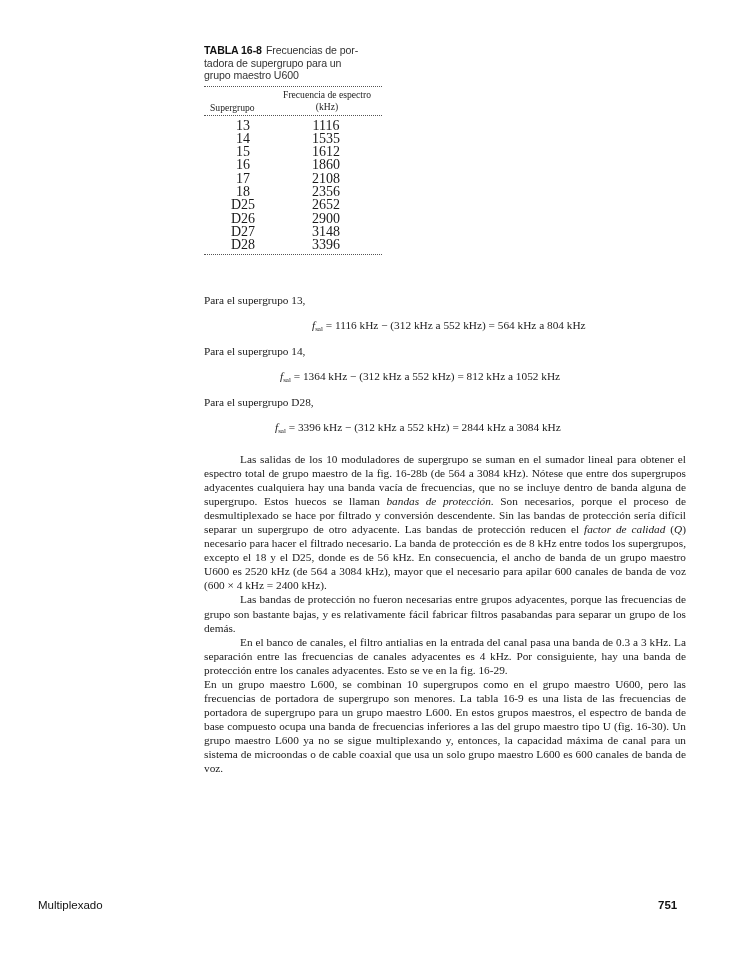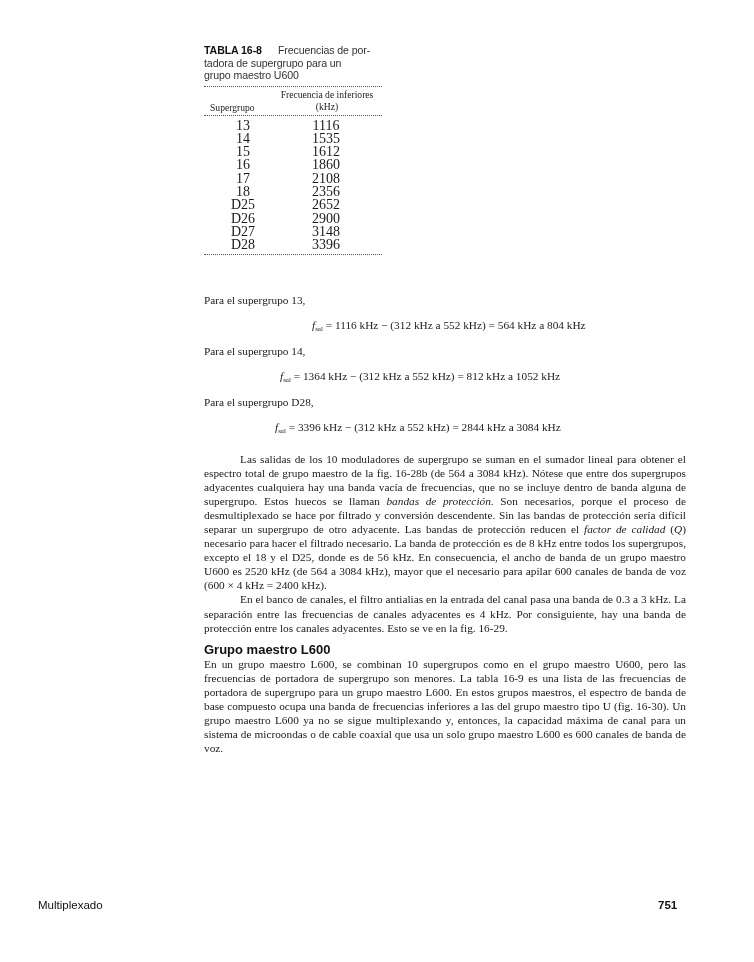--- a/index.html
+++ b/index.html
@@ -2,21 +2,21 @@
 <html><head>
 <meta charset="utf-8">
 <style>
   html, body { margin: 0; padding: 0; background: #ffffff; }
   body { width: 754px; height: 962px; position: relative; overflow: hidden; color: #1a1a1a; }
   .serif { font-family: "Liberation Serif", "DejaVu Serif", serif; }
   .sans { font-family: "Liberation Sans", "DejaVu Sans", sans-serif; }
 
   #table-block { position: absolute; left: 204px; top: 44px; width: 178px; }
   .tbl-caption { font-size: 10.6px; line-height: 12.5px; color: #333; letter-spacing: -0.1px; }
-  .tbl-caption b { font-weight: bold; color: #111; margin-right: 16px; }
+  .tbl-caption b { font-weight: bold; color: #111; margin-right: 4px; }
   .rule { border-top: 1px dotted #555; height: 0; margin: 0; }
   .rule.first { margin-top: 4px; }
   .tbl-head { position: relative; height: 28px; font-size: 9.6px; color: #222; }
   .th-sg { position: absolute; left: 6px; top: 15px; }
   .th-freq { position: absolute; left: 70px; top: 2px; width: 106px; text-align: center; line-height: 12.5px; }
   .tbl-body { padding: 3px 0 3px 0; }
   .tr { position: relative; height: 13.3px; font-size: 14px; line-height: 13.3px; }
   .td-sg { position: absolute; left: 20px; width: 38px; text-align: center; }
   .td-f { position: absolute; left: 102px; width: 40px; text-align: center; }
 
@@ -39,21 +39,21 @@
 <div id="table-block">
   <div class="tbl-caption sans">
     <b>TABLA 16-8</b><span>Frecuencias de por-</span><br>
     <span>tadora de supergrupo para un</span><br>
     <span>grupo maestro U600</span>
   </div>
   <div class="rule first"></div>
   <div class="tbl-head serif">
     <span class="th-sg">Supergrupo</span>
     <div class="th-freq">
-      <span>Frecuencia de inferiores</span><br>
+      <span>Frecuencia de espectro</span><br>
       <span>(kHz)</span>
     </div>
   </div>
   <div class="rule"></div>
   <div class="tbl-body serif" id="tbl-body">
       <div class="tr">
         <span class="td-sg">13</span>
         <span class="td-f">1116</span>
       </div>
       <div class="tr">
@@ -106,19 +106,19 @@
   <i>f</i><sub>sal</sub><span> = 1364 kHz − (312 kHz a 552 kHz) = 812 kHz a 1052 kHz</span>
 </div>
 
 <div class="para-label serif" style="top:396px;">Para el supergrupo D28,</div>
 <div class="eq serif" style="left:275px; top:421px;">
   <i>f</i><sub>sal</sub><span> = 3396 kHz − (312 kHz a 552 kHz) = 2844 kHz a 3084 kHz</span>
 </div>
 
 <div id="body-text" class="serif">
   <p><span>Las salidas de los 10 moduladores de supergrupo se suman en el sumador lineal para obtener el espectro total de grupo maestro de la fig. 16-28b (de 564 a 3084 kHz). Nótese que entre dos supergrupos adyacentes cualquiera hay una banda vacía de frecuencias, que no se incluye dentro de banda alguna de supergrupo. Estos huecos se llaman </span><em>bandas de protección</em><span>. Son necesarios, porque el proceso de desmultiplexado se hace por filtrado y conversión descendente. Sin las bandas de protección sería difícil separar un supergrupo de otro adyacente. Las bandas de protección reducen el </span><em>factor de calidad</em><span> (</span><em>Q</em><span>) necesario para hacer el filtrado necesario. La banda de protección es de 8 kHz entre todos los supergrupos, excepto el 18 y el D25, donde es de 56 kHz. En consecuencia, el ancho de banda de un grupo maestro U600 es 2520 kHz (de 564 a 3084 kHz), mayor que el necesario para apilar 600 canales de banda de voz (600 × 4 kHz = 2400 kHz).</span></p>
+  <p>Las bandas de protección no fueron necesarias entre grupos adyacentes, porque las frecuencias de grupo son bastante bajas, y es relativamente fácil fabricar filtros pasabandas para separar un grupo de los demás.</p>
   <p>En el banco de canales, el filtro antialias en la entrada del canal pasa una banda de 0.3 a 3 kHz. La separación entre las frecuencias de canales adyacentes es 4 kHz. Por consiguiente, hay una banda de protección entre los canales adyacentes. Esto se ve en la fig. 16-29.</p>
-  <div class="heading">Grupo maestro L600</div>
   <p class="noindent">En un grupo maestro L600, se combinan 10 supergrupos como en el grupo maestro U600, pero las frecuencias de portadora de supergrupo son menores. La tabla 16-9 es una lista de las frecuencias de portadora de supergrupo para un grupo maestro L600. En estos grupos maestros, el espectro de banda de base compuesto ocupa una banda de frecuencias inferiores a las del grupo maestro tipo U (fig. 16-30). Un grupo maestro L600 ya no se sigue multiplexando y, entonces, la capacidad máxima de canal para un sistema de microondas o de cable coaxial que usa un solo grupo maestro L600 es 600 canales de banda de voz.</p>
 </div>
 
 <div id="footer-left" class="sans">Multiplexado</div>
 <div id="footer-right" class="sans">751</div>
 
 </body></html>

